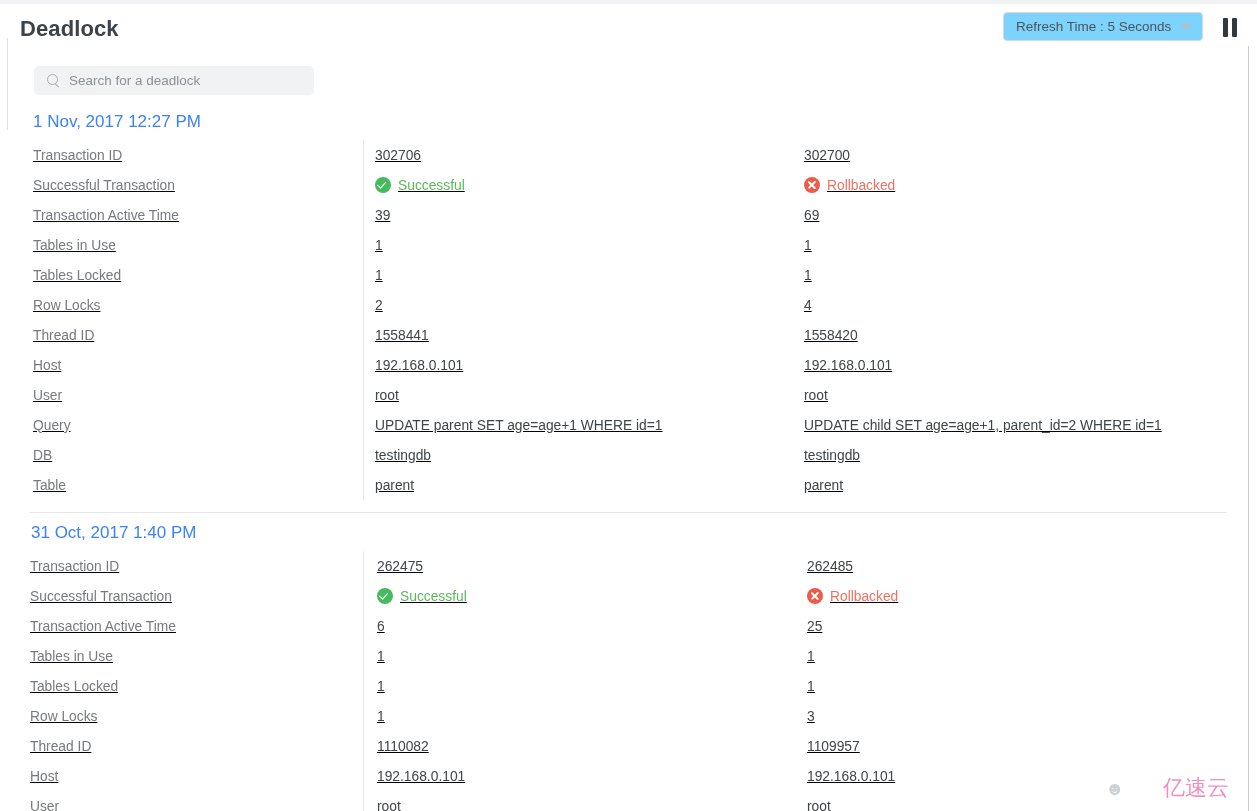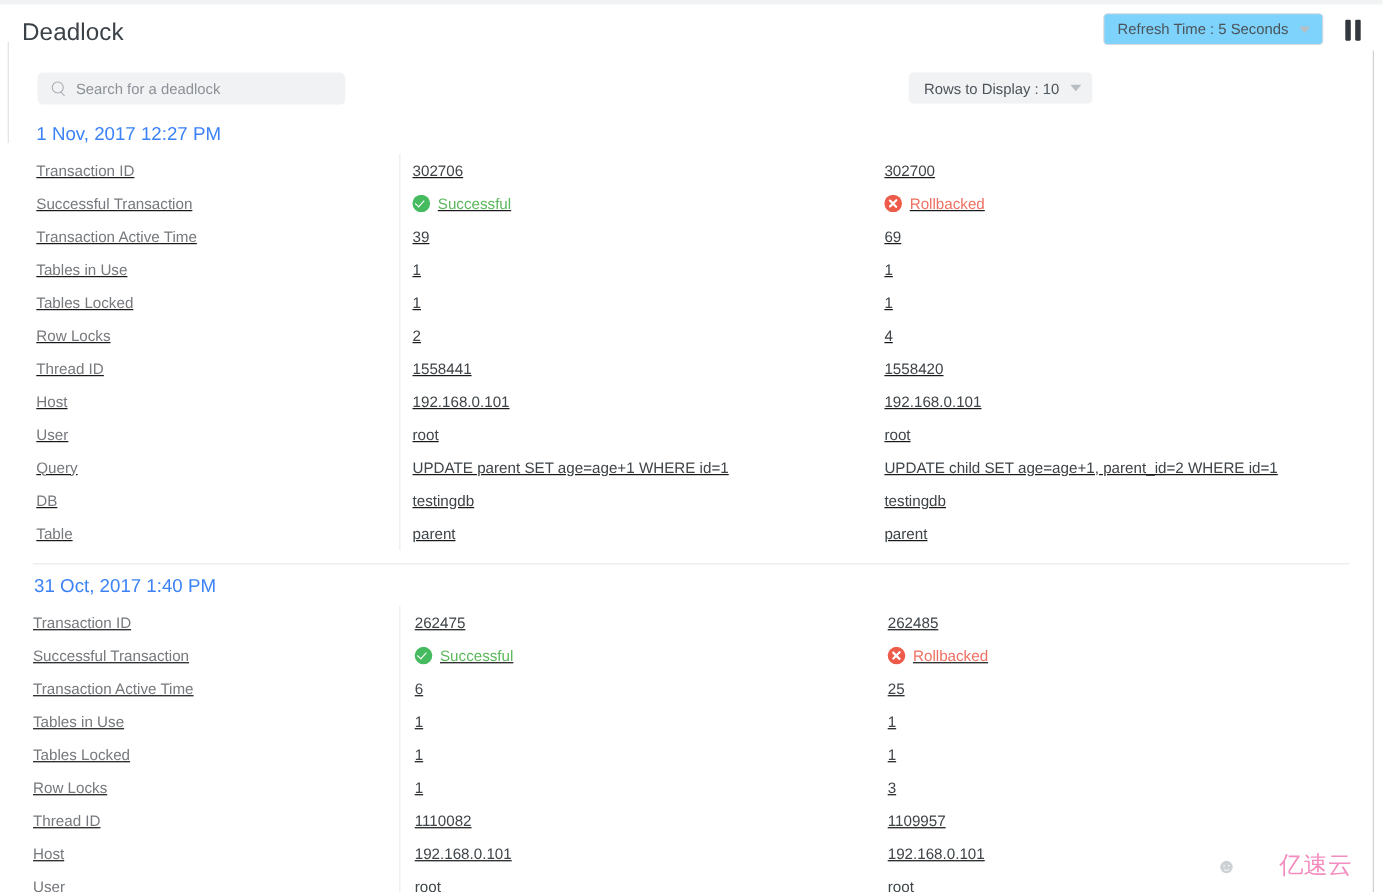--- a/index.html
+++ b/index.html
@@ -47,21 +47,21 @@
   
   .header {
     position: absolute;
     top: 4px; left: 0;
     width: 1257px; height: 48px;
   }
   .page-title {
     position: absolute;
     left: 20px; top: 12px;
     font-size: 22px;
-    font-weight: normal;
+    font-weight: bold;
     color: #3b4248;
     letter-spacing: 0.1px;
     white-space: nowrap;
   }
 
   .refresh-select {
     position: absolute;
     right: 54px; top: 8px;
     height: 29px;
     min-width: 200px;
@@ -328,24 +328,20 @@
       <i></i>
     </div>
   </div>
 
   <div class="toolbar">
     <div class="search-box">
       <span class="search-icon"></span>
       <input class="search-input" type="text" placeholder="Search for a deadlock" style="">
     </div>
 
-    <div class="rows-select">
-      <span class="sel-label">Rows to Display : 10</span>
-      <span class="caret"></span>
-    </div>
   </div>
 
   <div class="content" id="content">
       <div class="deadlock-group first">
         <div class="group-date">1 Nov, 2017 12:27 PM</div>
         <div class="rows">
           <div class="row">
             <div class="cell-label">Transaction ID</div>
             <div class="cell-a">302706</div>
             <div class="cell-b">302700</div>

